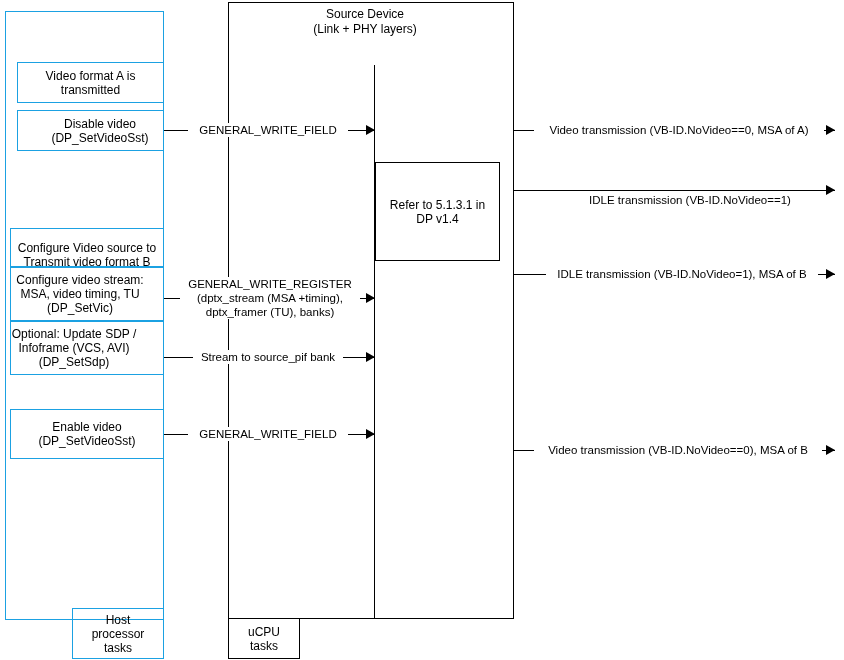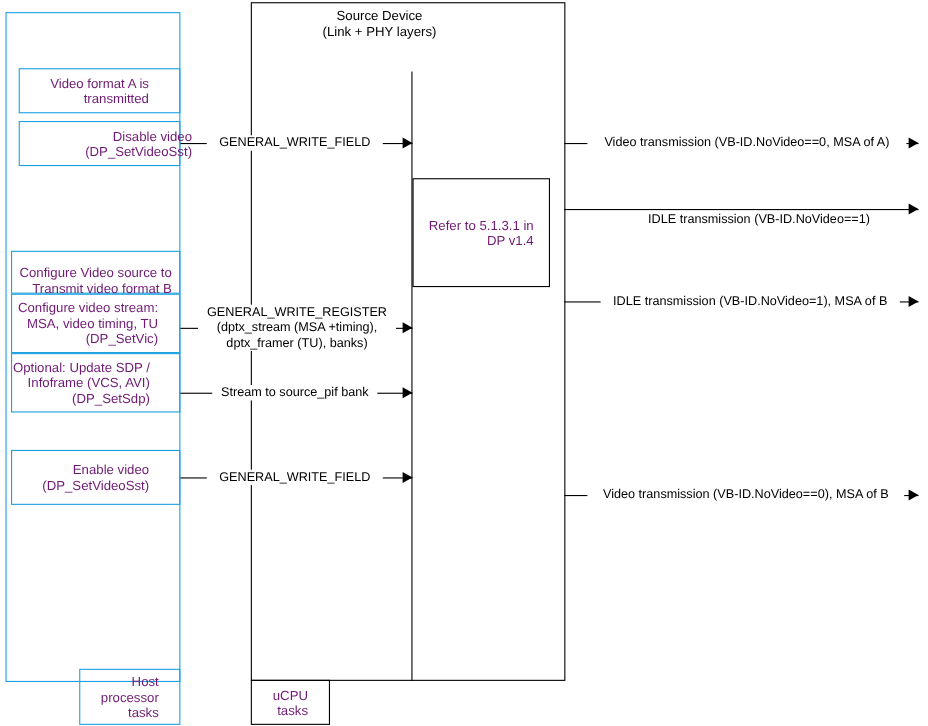--- a/index.html
+++ b/index.html
@@ -27,24 +27,24 @@
     border: 1px solid #1ba1e2;
   }
   .black-box {
     border: 1px solid #000000;
   }
   .centered-label {
     position: absolute;
     display: flex;
     align-items: center;
     justify-content: center;
-    text-align: right;
+    text-align: center;
     font-size: 12px;
     line-height: 14px;
-    color: #701a75;
+    color: #000000;
     white-space: pre-line;
     box-sizing: border-box;
   }
   .vline {
     position: absolute;
     width: 0;
     border-left: 1px solid #000000;
   }
   .hline {
     position: absolute;
@@ -84,21 +84,21 @@
 
 <div id="canvas">
 
   <div class="box blue-box" style="left:5px; top:11px; width:159px; height:609px;"></div>
 
   <div class="box blue-box" style="left:17px; top:62px; width:147px; height:41px;"></div>
   <div class="centered-label" style="left:17px; top:62px; width:147px; height:41px;">Video format A is
 transmitted</div>
 
   <div class="box blue-box" style="left:17px; top:110px; width:147px; height:41px;"></div>
-  <div class="centered-label" style="left:17px; top:110px; width:166px; height:41px;margin-left:26px;">Disable video
+  <div class="centered-label" style="left:17px; top:110px; width:166px; height:41px;">Disable video
 (DP_SetVideoSst)</div>
 
   <div class="box blue-box" style="left:10px; top:228px; width:154px; height:39px;"></div>
   <div class="centered-label" style="left:10px; top:228px; width:154px; height:53px;">Configure Video source to
 Transmit video format B</div>
 
   <div class="box blue-box" style="left:10px; top:267px; width:154px; height:54px;"></div>
   <div class="centered-label" style="left:10px; top:267px; width:140px; height:54px;">Configure video stream:
 MSA, video timing, TU
 (DP_SetVic)</div>
@@ -112,21 +112,21 @@
   <div class="centered-label" style="left:10px; top:409px; width:154px; height:50px;">Enable video
 (DP_SetVideoSst)</div>
 
 
   <div class="box blue-box" style="left:72px; top:608px; width:92px; height:51px;"></div>
   <div class="centered-label" style="left:72px; top:608px; width:92px; height:51px;">Host
 processor
 tasks</div>
 
   <div class="box black-box" style="left:228px; top:2px; width:286px; height:617px;"></div>
-  <div class="title" style="left:220px; top:7px; width:250px;">Source Device
+  <div class="title" style="left:240px; top:7px; width:250px;">Source Device
 (Link + PHY layers)</div>
 
   <div class="vline" style="left:374px; top:65px; height:554px;"></div>
 
   <div class="box black-box" style="left:375px; top:162px; width:125px; height:99px;"></div>
   <div class="centered-label" style="left:375px; top:162px; width:125px; height:99px;">Refer to 5.1.3.1 in
 DP v1.4</div>
 
   <div class="box black-box" style="left:228px; top:618px; width:72px; height:41px;"></div>
   <div class="centered-label" style="left:228px; top:618px; width:72px; height:41px;">uCPU

